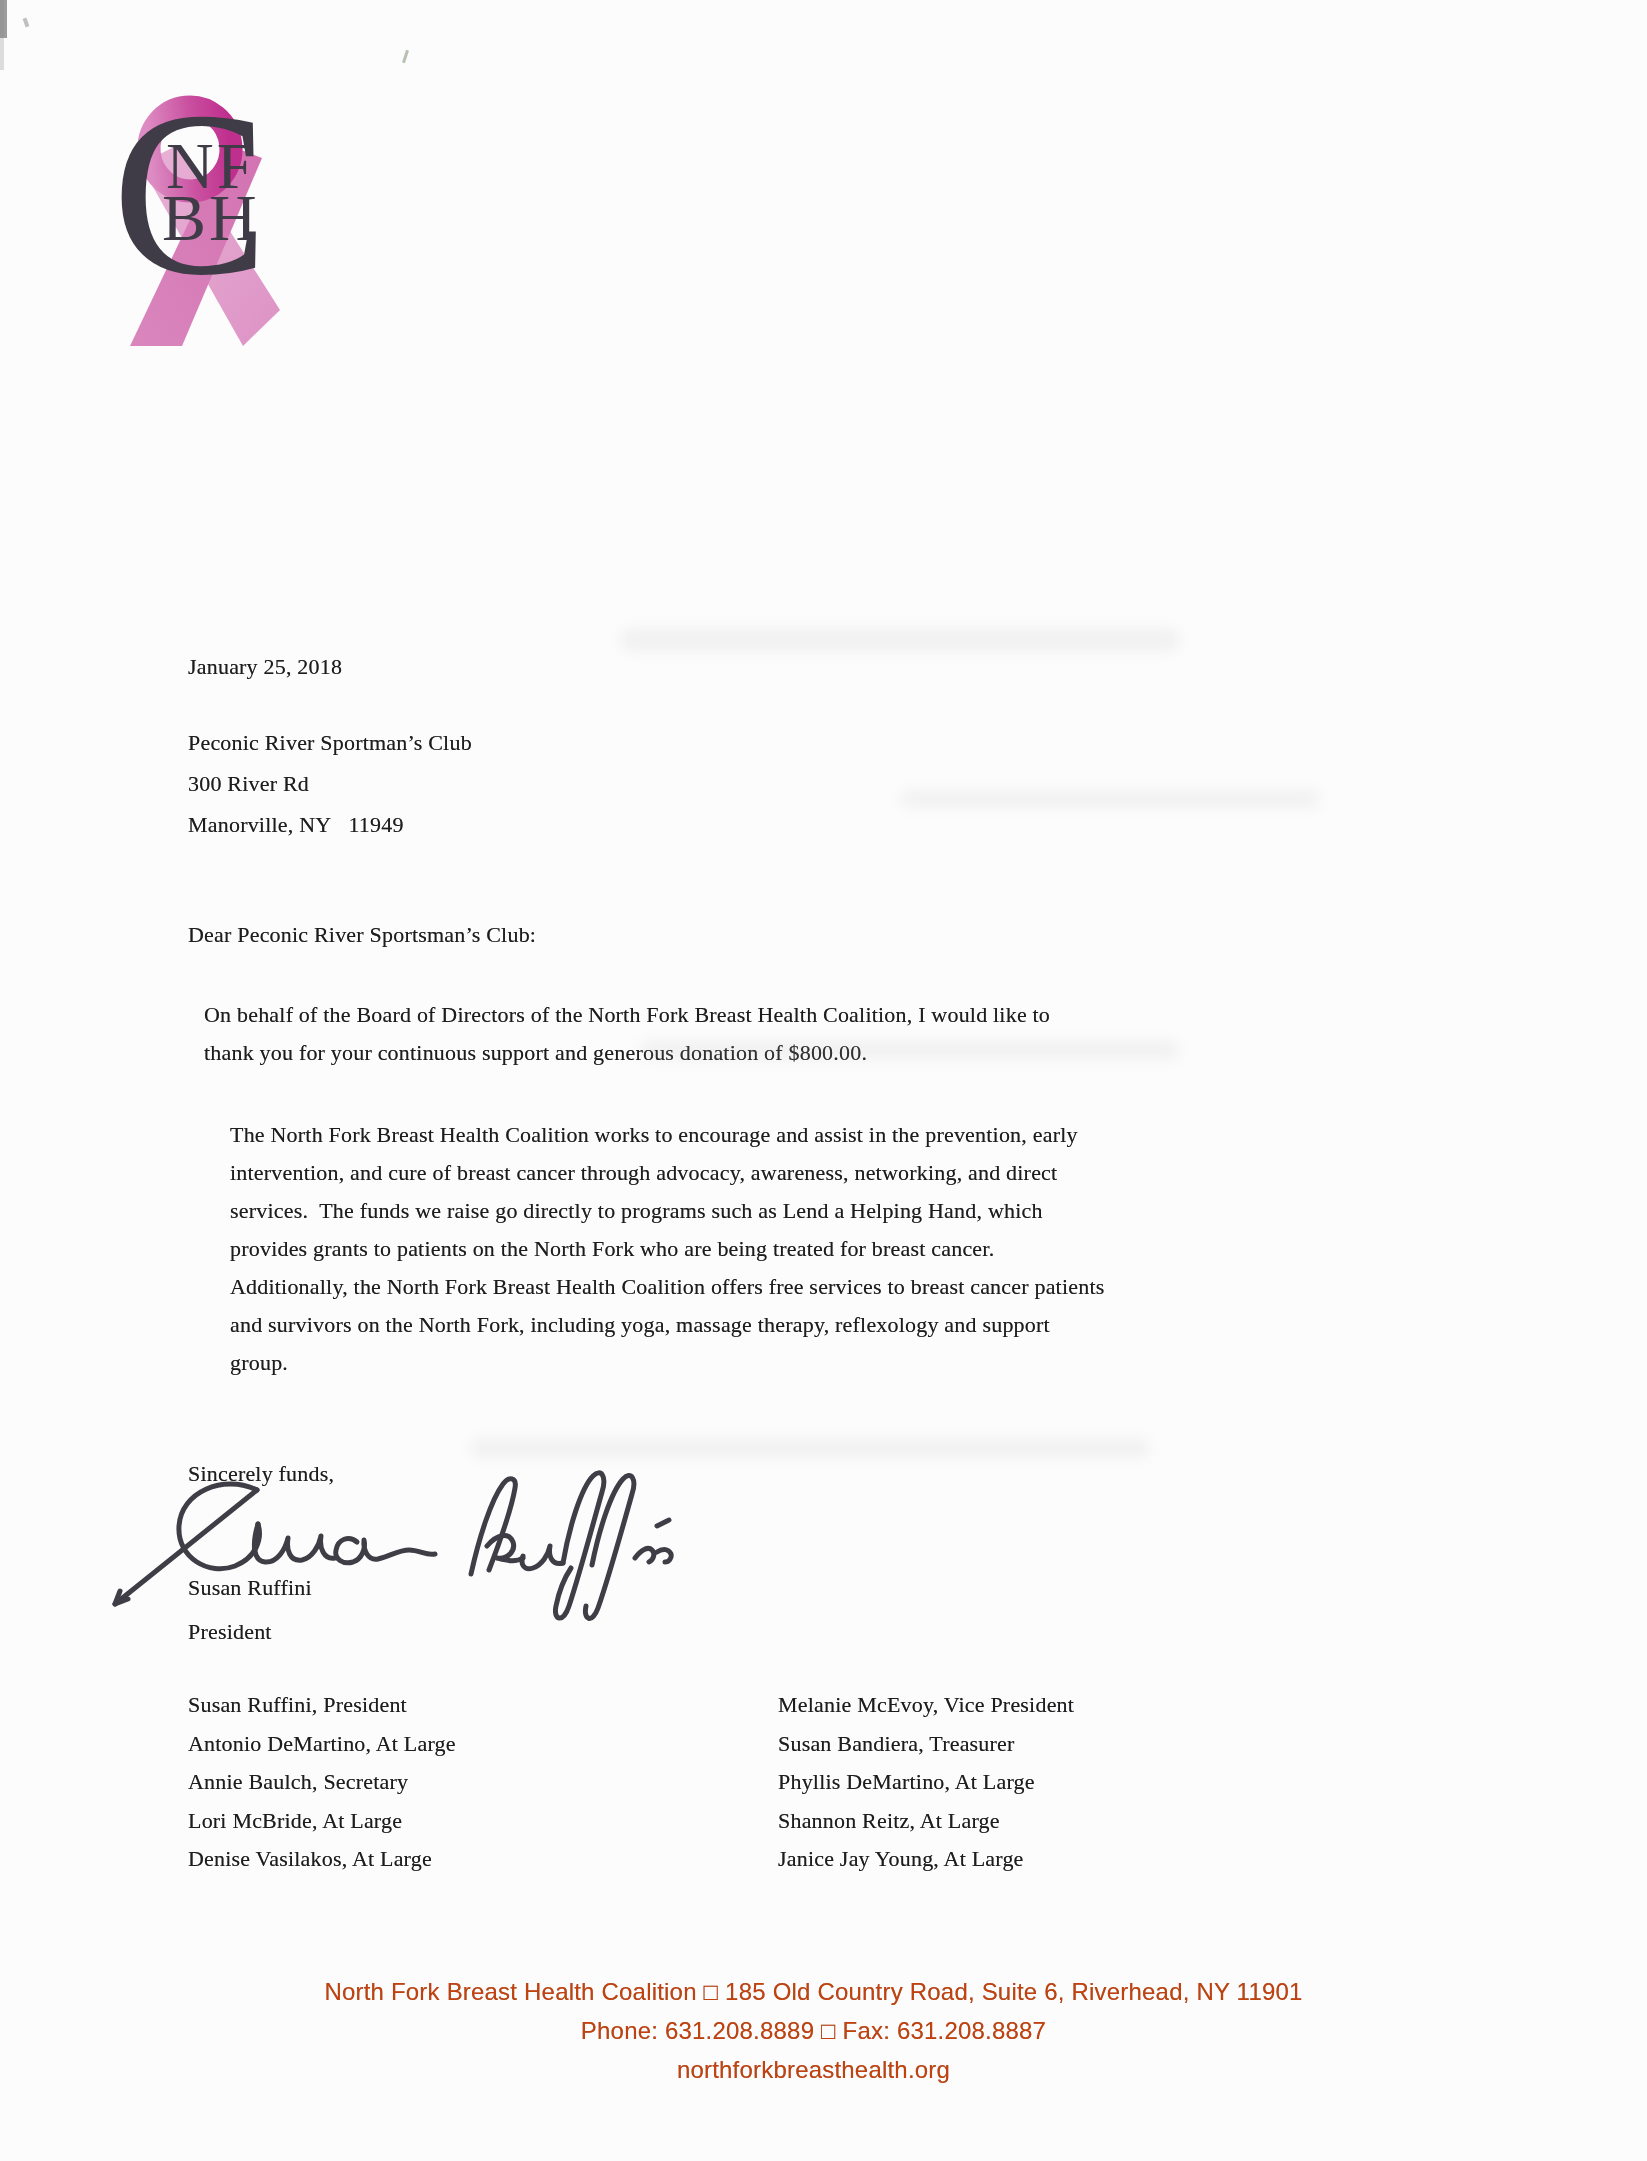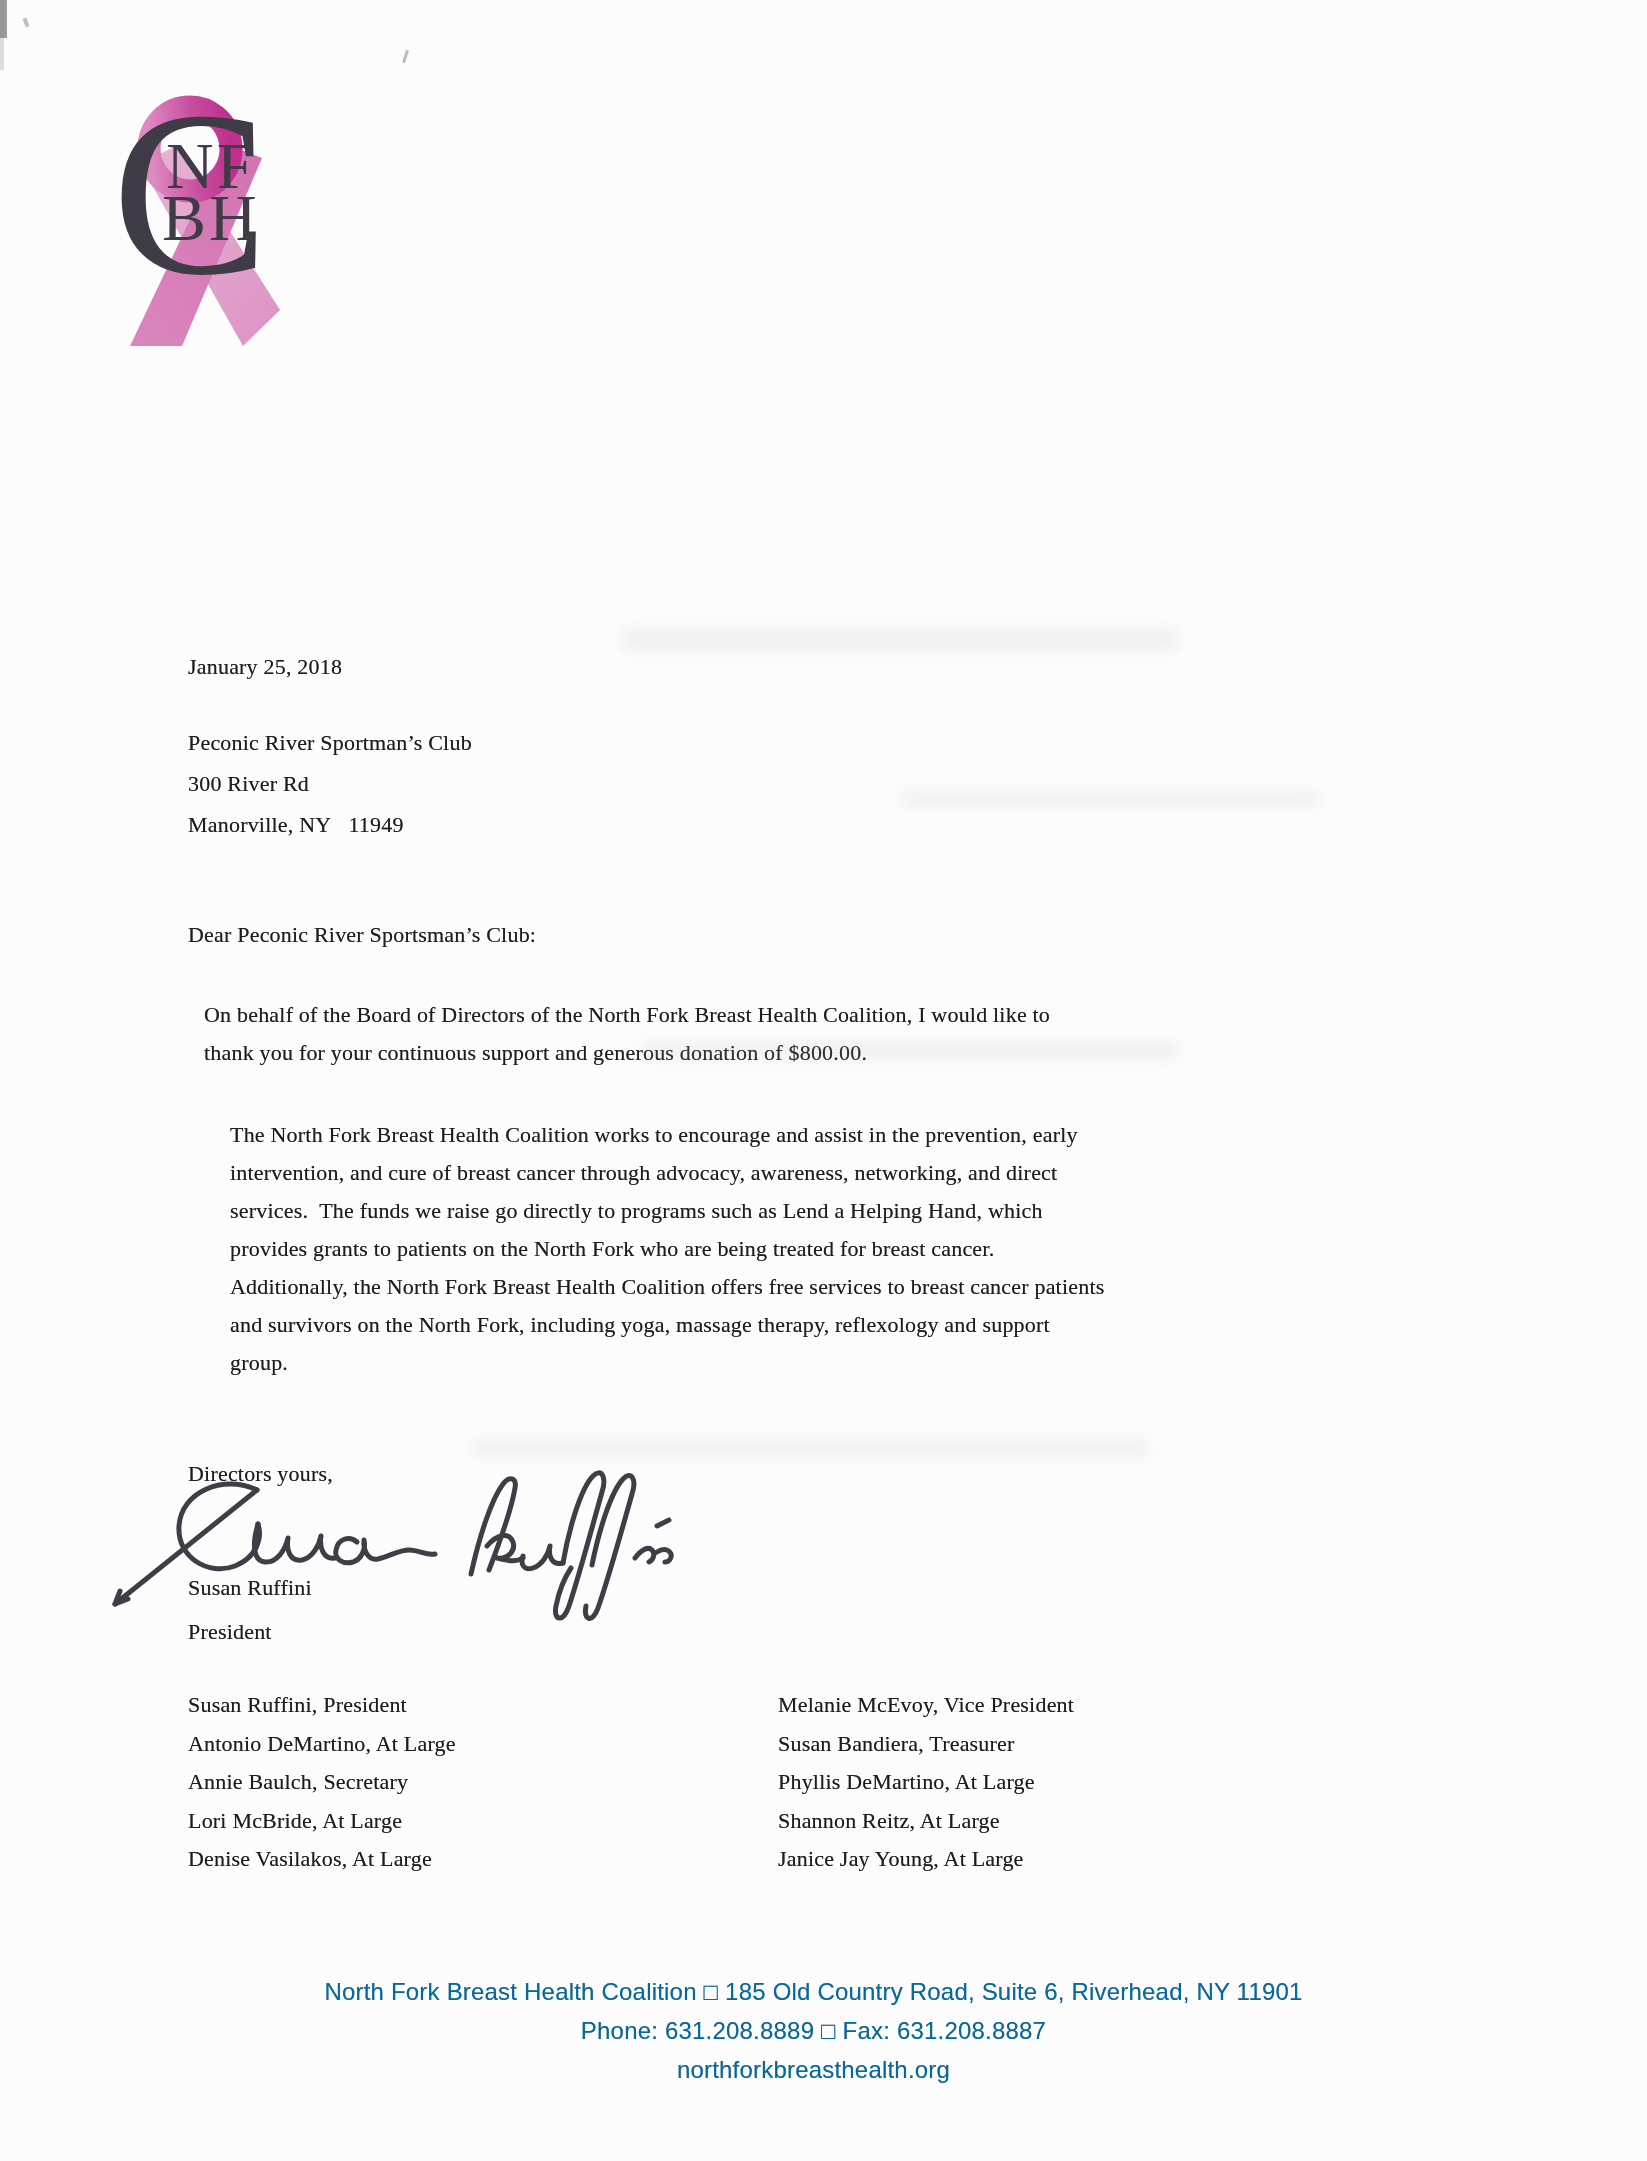--- a/index.html
+++ b/index.html
@@ -22,21 +22,21 @@
   .closing        { left:188px; top:1455px; }
   .signer         { left:188px; top:1566px; line-height:44px; }
   .board-col-left  { left:188px; top:1686px; line-height:38.5px; }
   .board-col-right { left:778px; top:1686px; line-height:38.5px; }
   .board-col-left div, .board-col-right div { height:38.5px; }
 
   .footer {
     position:absolute; left:0; top:1972px; width:1627px;
     text-align:center;
     font-family:"Liberation Sans", sans-serif;
-    font-size:24px; line-height:39px; color:#0369a1;
+    font-size:24px; line-height:39px; color:#c2410c;
     letter-spacing:0.2px;
     text-shadow:0 0 0.5px rgba(40,40,40,0.4);
   }
 
   .logo-svg      { position:absolute; left:90px;  top:58px;   width:200px; height:290px; }
   .signature-svg { position:absolute; left:105px; top:1466px; width:580px; height:160px; }
 
   
   .artifact { position:absolute; pointer-events:none; }
   .edge1  { left:0; top:0;  width:7px;  height:38px; background:#3c3c3c; opacity:.5; }
@@ -95,21 +95,21 @@
 thank you for your continuous support and generous donation of $800.00.</div>
 
   <div class="txt pre para2">The North Fork Breast Health Coalition works to encourage and assist in the prevention, early
 intervention, and cure of breast cancer through advocacy, awareness, networking, and direct
 services.&nbsp; The funds we raise go directly to programs such as Lend a Helping Hand, which
 provides grants to patients on the North Fork who are being treated for breast cancer.
 Additionally, the North Fork Breast Health Coalition offers free services to breast cancer patients
 and survivors on the North Fork, including yoga, massage therapy, reflexology and support
 group.</div>
 
-  <div class="txt closing">Directors yours,</div>
+  <div class="txt closing">Sincerely funds,</div>
 
   <svg class="signature-svg" viewBox="0 0 580 160" aria-hidden="true">
     <g fill="none" stroke="#2f2e38" stroke-width="5" stroke-linecap="round" stroke-linejoin="round" opacity="0.92">
       <path d="M 10,138 L 152,24"></path>
       <path d="M 10,138 L 23,133 M 10,138 L 15,125"></path>
       <path d="M 152,24 C 118,8 76,26 74,60 C 72,92 104,110 130,100 C 150,92 158,74 153,58"></path>
       <path d="M 153,58 C 147,78 148,95 160,96 C 172,97 180,84 183,72 C 181,84 185,96 197,94 C 207,92 214,80 216,70 C 214,82 219,94 230,92"></path>
       <path d="M 252,76 C 244,69 233,73 231,84 C 229,93 238,99 248,96 C 257,93 261,82 259,74 C 258,84 263,95 273,93 C 285,90 294,84 304,84 C 315,84 321,90 330,88"></path>
       <path d="M 366,108 C 374,72 386,34 398,18 C 404,10 412,11 410,22 C 407,40 394,78 384,104"></path>
       <path d="M 382,80 C 392,68 404,66 408,76 C 411,85 402,94 392,92 C 400,94 410,97 418,92"></path>

